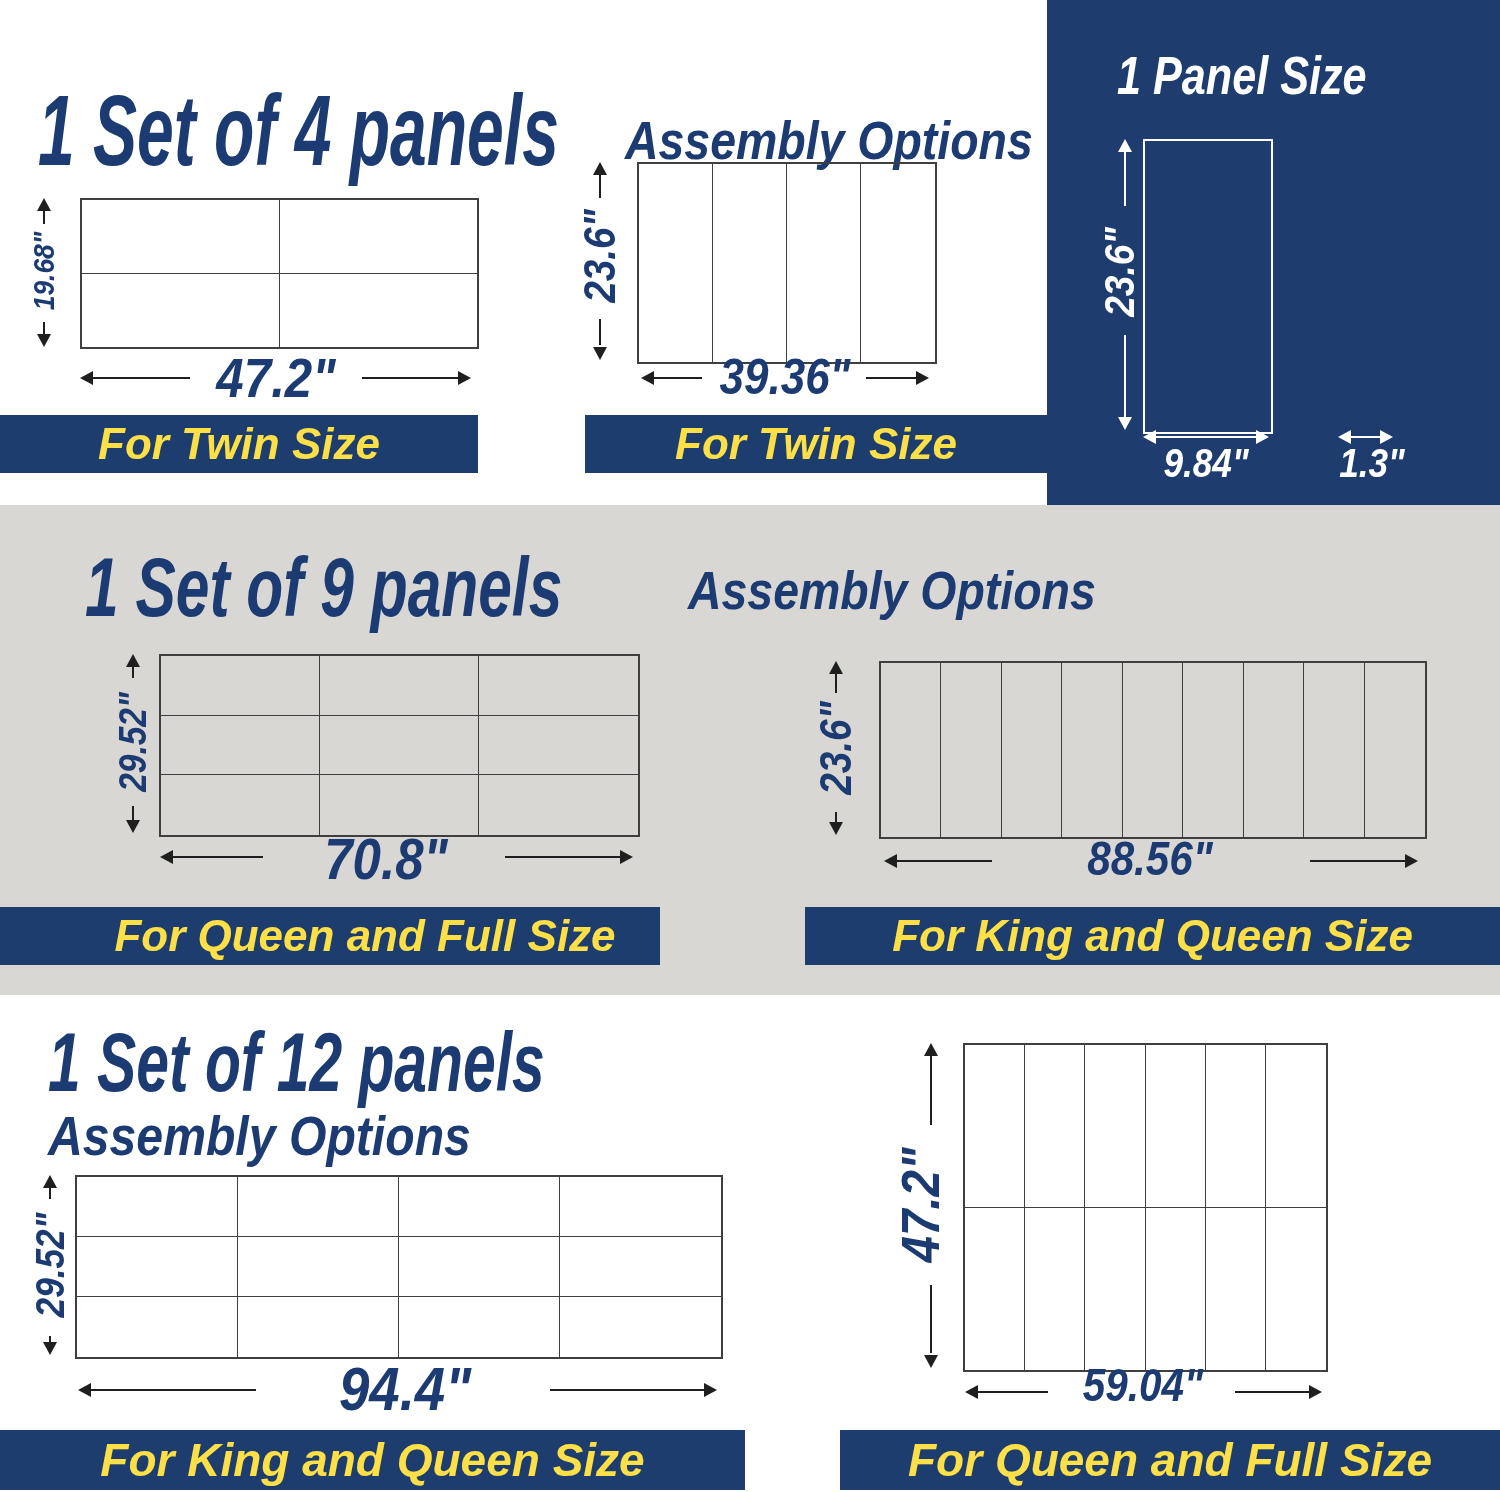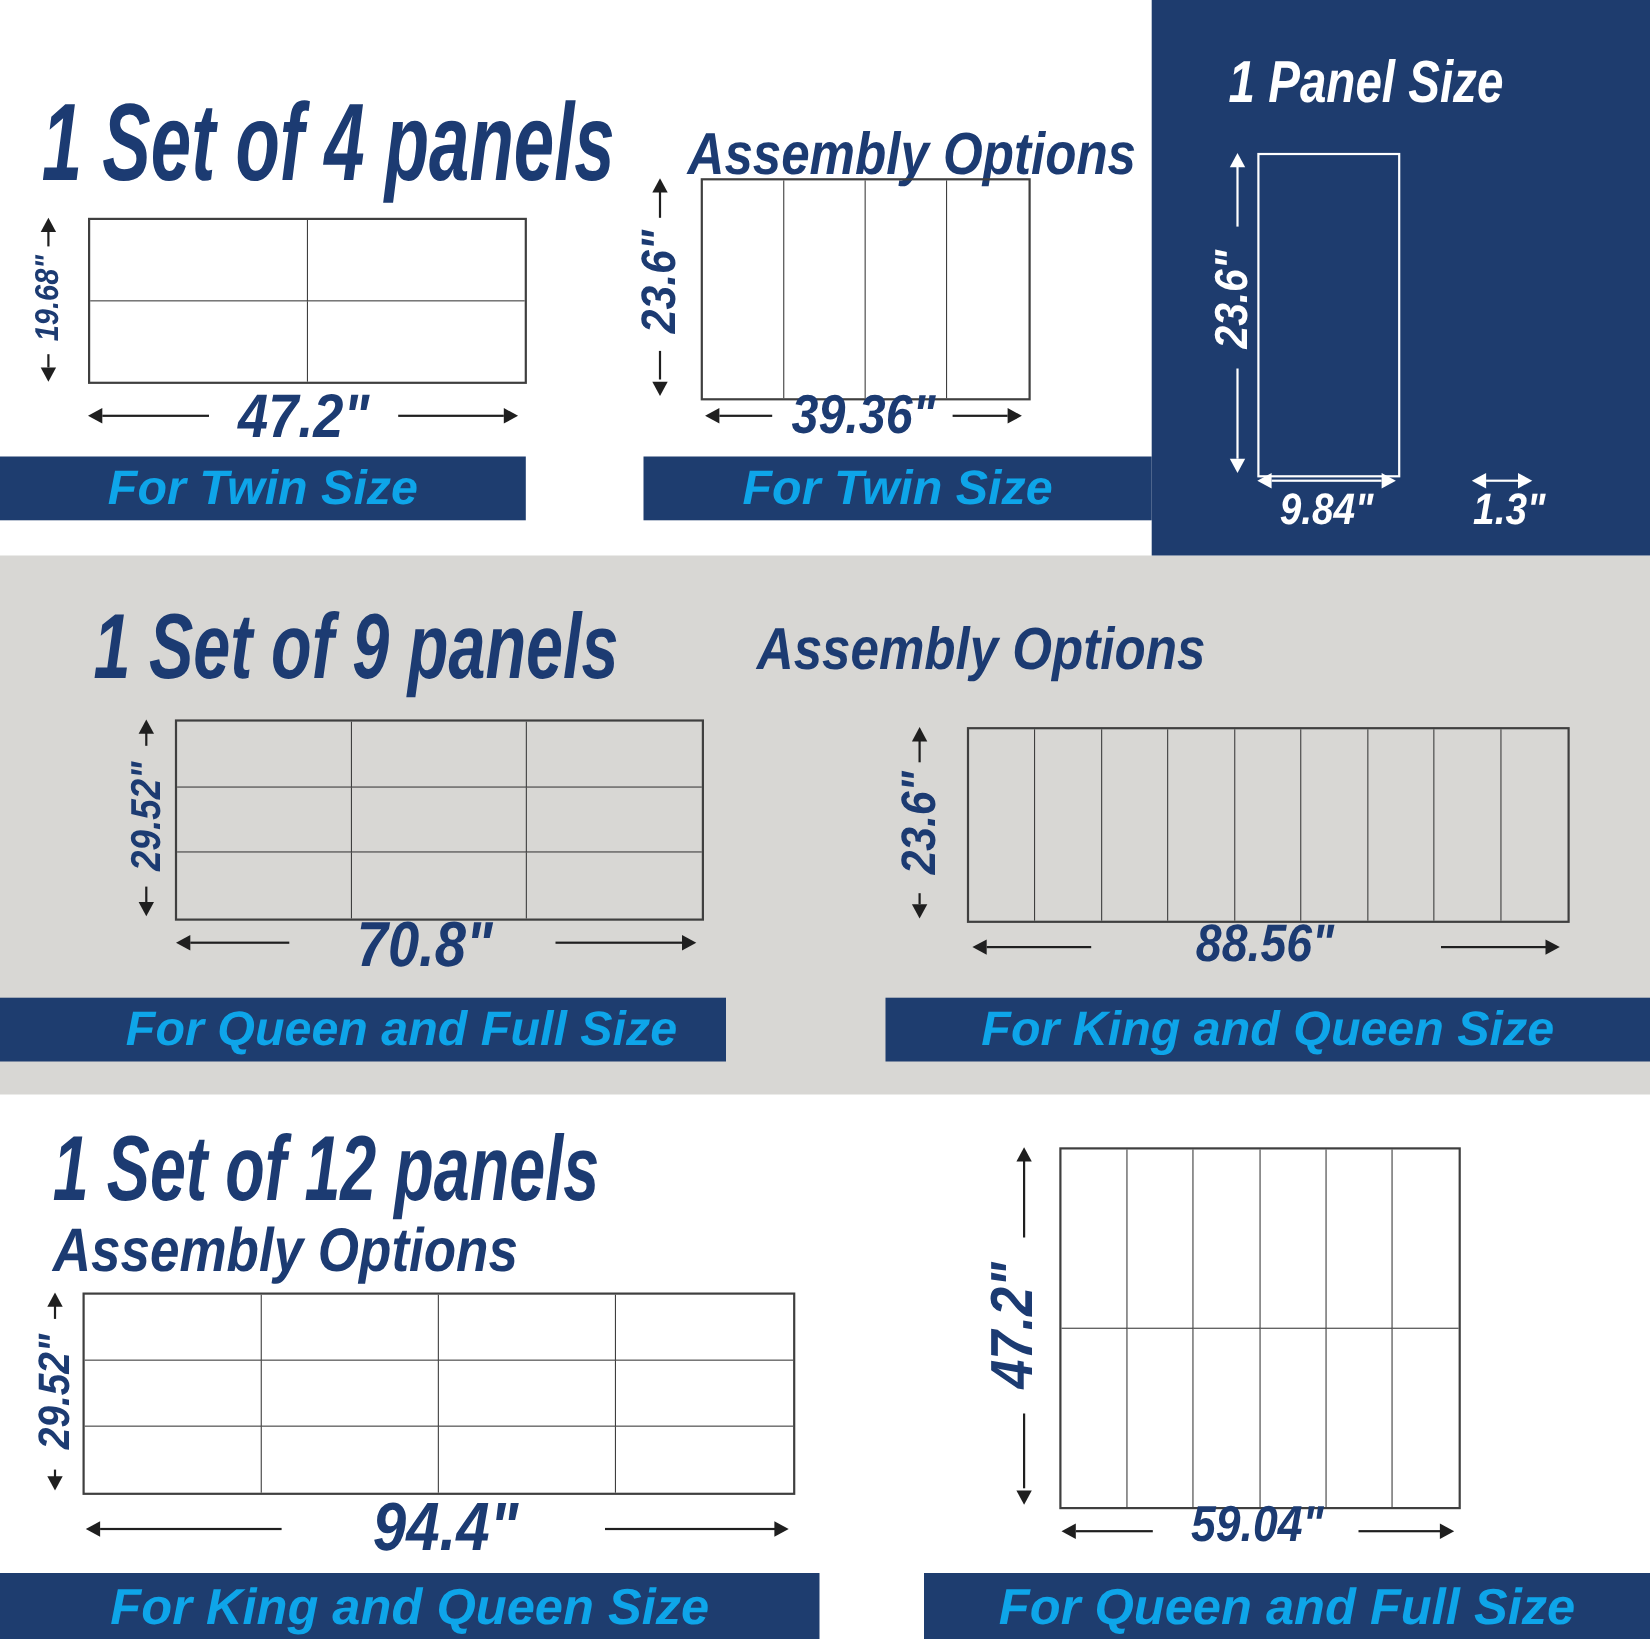--- a/index.html
+++ b/index.html
@@ -7,21 +7,21 @@
           font-family:"Liberation Sans", sans-serif;}
   .sec{position:absolute;left:0;width:1500px;}
   .gray{background:#d8d7d4;}
   .darkbox{position:absolute;background:#1e3c6e;}
   .h1{position:absolute;color:#1c3b72;font-style:italic;font-weight:bold;line-height:1;
       white-space:nowrap;transform-origin:left top;}
   .sub{position:absolute;color:#1c3b72;font-style:italic;font-weight:bold;line-height:1;
       white-space:nowrap;transform-origin:left top;}
   .pgrid{position:absolute;display:grid;border:2px solid #3f3f3f;background:transparent;}
   .cell{border-right:1.5px solid #3f3f3f;border-bottom:1.5px solid #3f3f3f;}
-  .banner{position:absolute;background:#1e3d6f;color:#0ea5e9;font-style:italic;font-weight:bold;
+  .banner{position:absolute;background:#1e3d6f;color:#fde047;font-style:italic;font-weight:bold;
       display:flex;align-items:center;justify-content:center;white-space:nowrap;}
   .vlab{position:absolute;color:#1c3b72;font-style:italic;font-weight:bold;white-space:nowrap;
       line-height:1;transform:translate(-50%,-50%) rotate(-90deg) scaleX(0.88);}
   .hlab{position:absolute;color:#1c3b72;font-style:italic;font-weight:bold;white-space:nowrap;
       line-height:1;transform:translateX(-50%) scaleX(0.88);transform-origin:center top;}
   .wh{color:#ffffff;}
   .shaft{position:absolute;background:#1f1f1f;}
   .shaft.h{height:2px;} .shaft.v{width:2px;}
   .shaft.whb{background:#ffffff;}
   .ah{position:absolute;width:0;height:0;}

